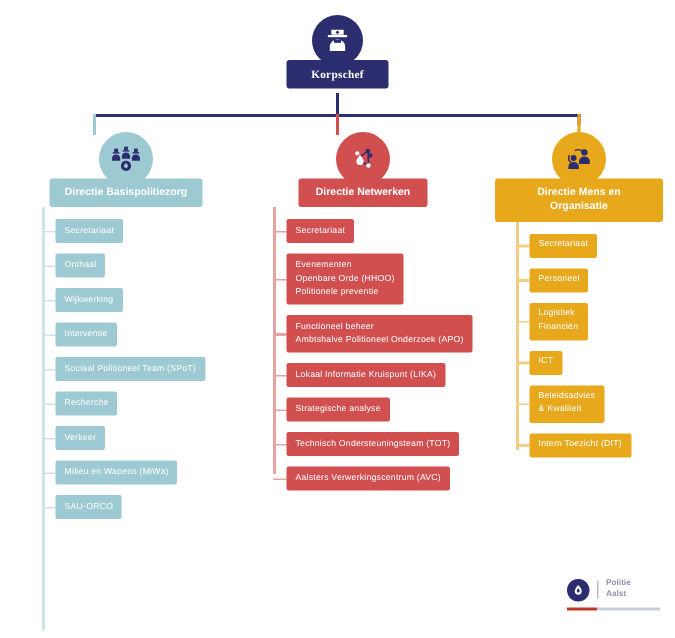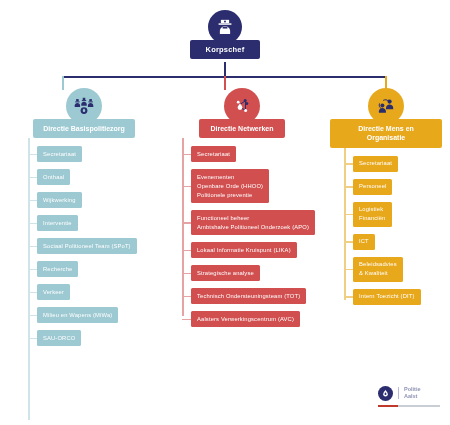--- a/index.html
+++ b/index.html
@@ -33,21 +33,21 @@
   }
   .root-box {
     background: #2b2d6e;
     color: #ffffff;
     font-size: 7.5px;
     font-weight: bold;
     letter-spacing: .2px;
     padding: 5px 16px 5px 16px;
     border-radius: 2px;
     text-align: left;
-    position: relative; z-index: 2;
+    position: relative; z-index: 2; font-family: Liberation Serif, serif;
   }
 
   
   .conn-stem-root {
     position: absolute;
     left: 224px; top: 62px;
     width: 2px; height: 15px;
     background: #2b2d6e;
   }
   .conn-hbar {

